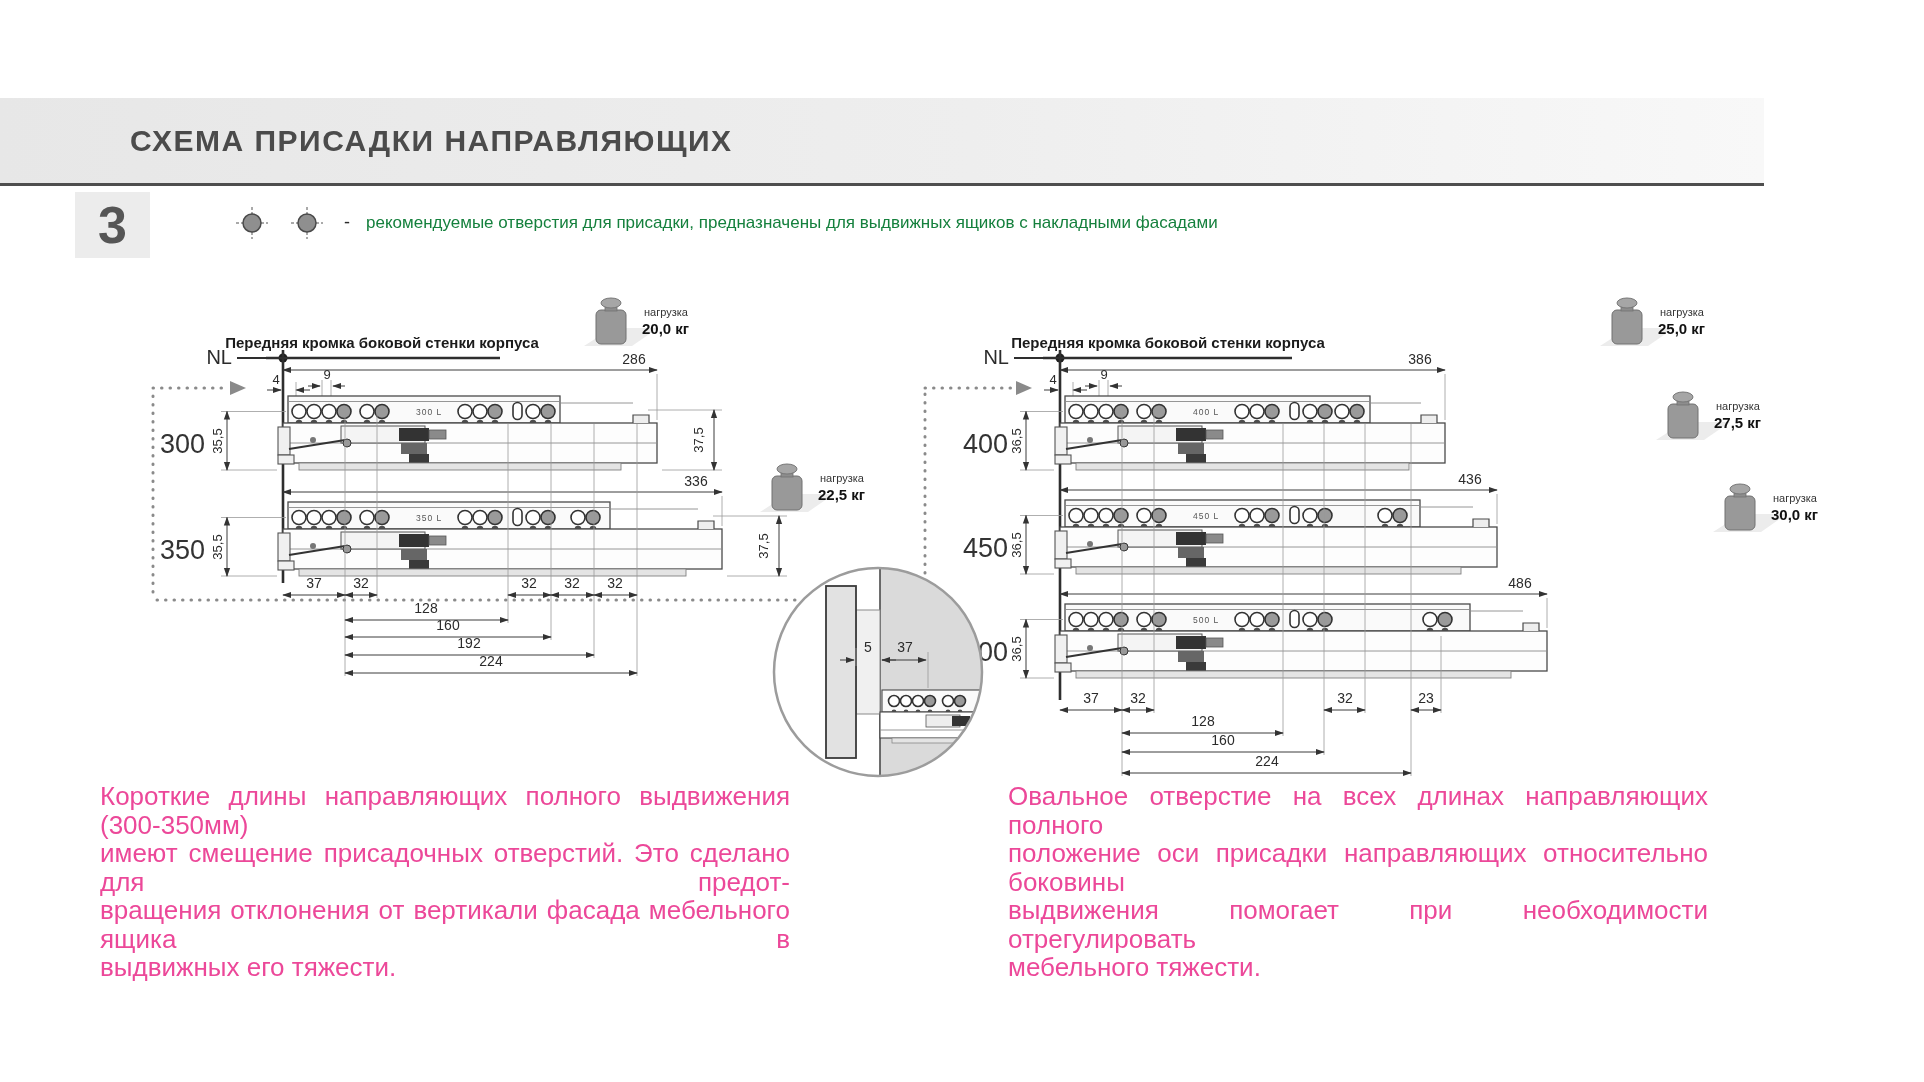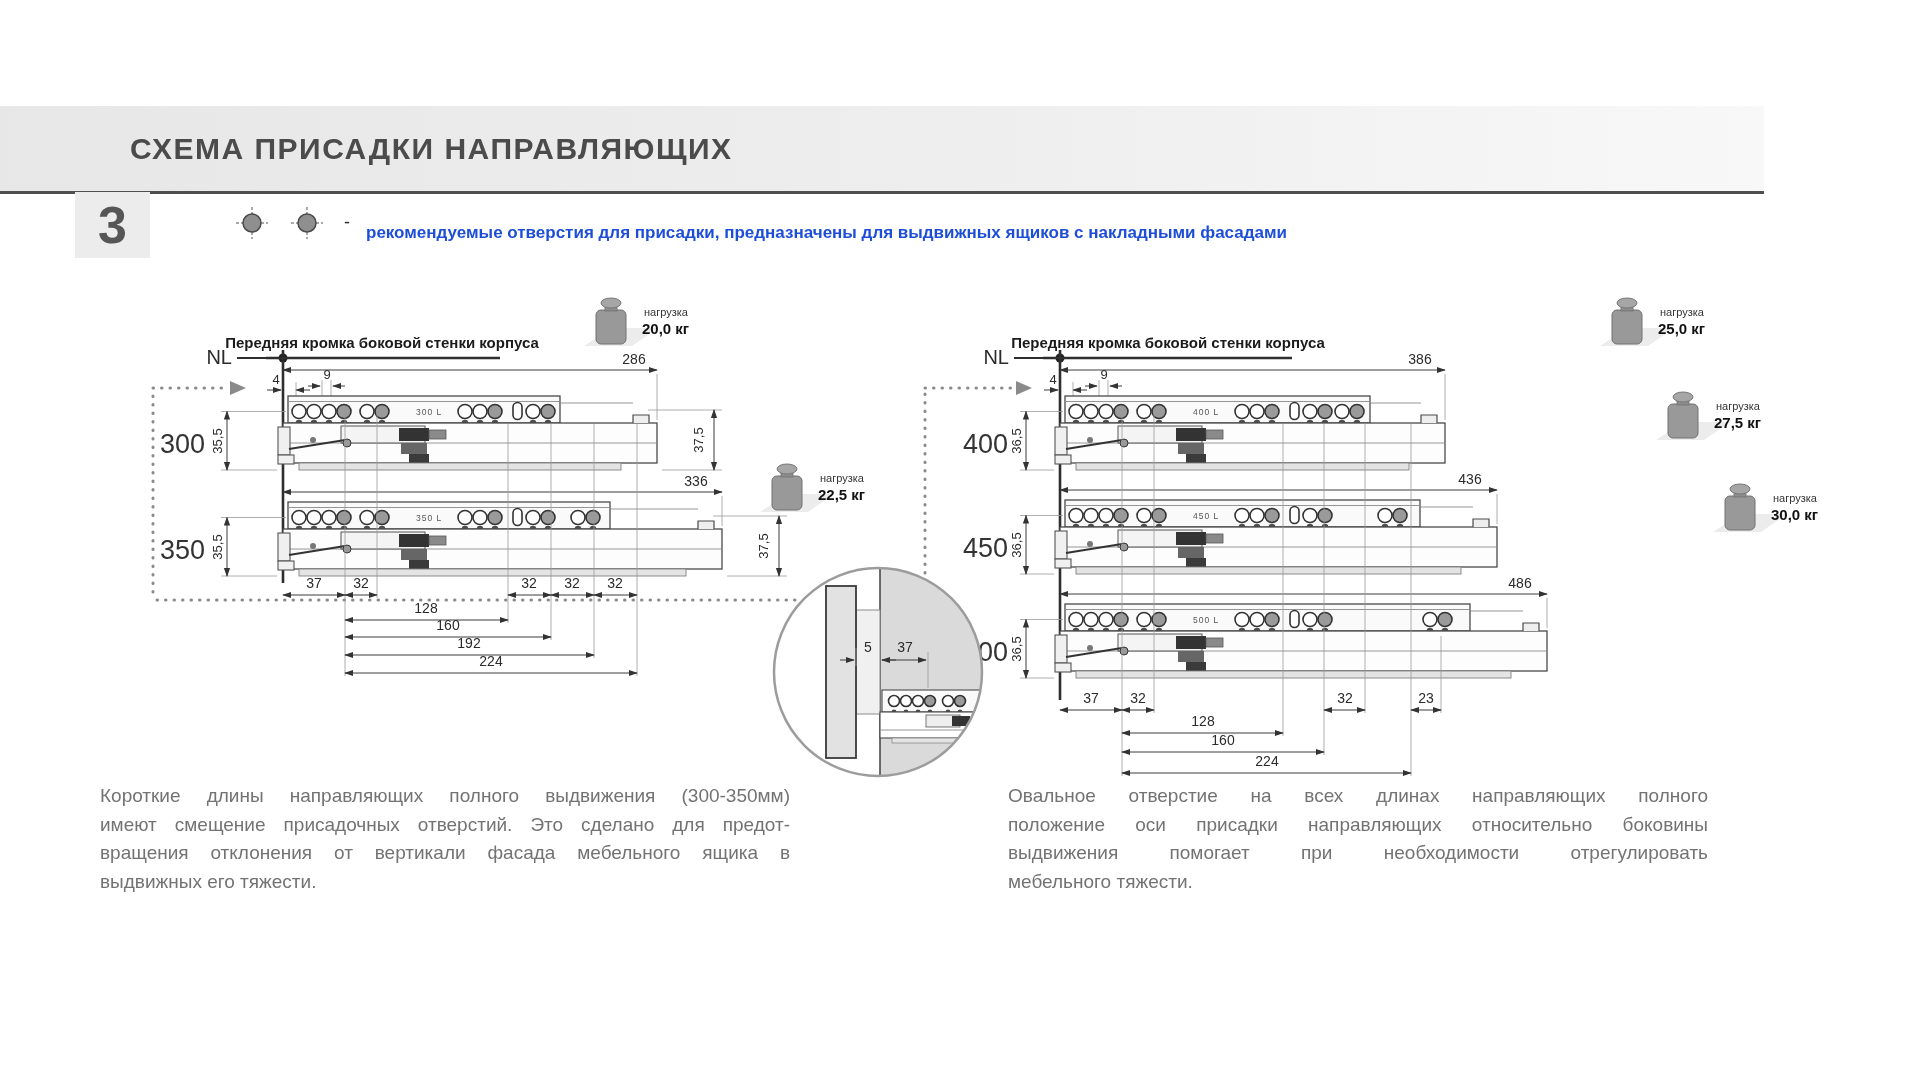--- a/index.html
+++ b/index.html
@@ -1,32 +1,32 @@
 <!DOCTYPE html>
 <html><head>
 <meta charset="utf-8">
 <style>
   html,body{margin:0;padding:0;background:#fff;}
   body{width:1924px;height:1082px;position:relative;overflow:hidden;
        font-family:"Liberation Sans",sans-serif;color:#222;}
 
   
-  .banner{position:absolute;left:0;top:106px;width:1764px;height:85px;
+  .banner{position:absolute;left:0;top:98px;width:1764px;height:85px;
           background:linear-gradient(to right,#e7e7e7 0%,#eeeeee 55%,#f8f8f8 100%);
           border-bottom:3px solid #4e4e4e;}
   .banner h1{margin:0;padding:0 0 0 130px;line-height:85px;font-size:30px;
              font-weight:bold;color:#4b4b4b;letter-spacing:1.5px;}
 
   
   .num-box{position:absolute;left:75px;top:192px;width:75px;height:66px;
            background:#ececec;text-align:center;line-height:66px;
            font-size:52px;font-weight:bold;color:#565656;}
   .legend-icon{position:absolute;top:205px;}
   .legend-dash{position:absolute;left:344px;top:212px;font-size:18px;color:#2a2a2a;}
-  .legend-text{position:absolute;left:366px;top:223px;font-size:17px;color:#1d4ed8;font-weight:bold;}
+  .legend-text{position:absolute;left:366px;top:213px;font-size:17px;color:#15803d;}
 
   
   svg.drawing{position:absolute;left:0;top:0;}
   .thick{stroke:#2e2e2e;stroke-width:2.6;fill:none;}
   .edgeline{stroke:#2e2e2e;stroke-width:2.4;fill:none;}
   .nlline{stroke:#2e2e2e;stroke-width:2.2;fill:none;}
   .dim{stroke:#3c3c3c;stroke-width:1;fill:none;}
   .ext{stroke:#9a9a9a;stroke-width:0.8;fill:none;}
   .tl{stroke:#8a8a8a;stroke-width:0.9;fill:none;}
   .dot{stroke:#8a8a8a;stroke-width:3;fill:none;stroke-linecap:round;
@@ -44,21 +44,21 @@
   .t-size{font:27px "Liberation Sans",sans-serif;fill:#333;}
   .t-mark{font:8.5px "Liberation Sans",sans-serif;fill:#555;letter-spacing:1px;}
   .t-edge{font:600 15px "Liberation Sans",sans-serif;fill:#1b1b1b;}
   .t-nl{font:20px "Liberation Sans",sans-serif;fill:#2b2b2b;}
   .t-ldc{font:11px "Liberation Sans",sans-serif;fill:#333;}
   .t-ldv{font:700 15px "Liberation Sans",sans-serif;fill:#111;}
   .mid{text-anchor:middle;}
   .end{text-anchor:end;}
 
   
-  .note{position:absolute;font-size:19px;line-height:28.5px;color:#737373;}
+  .note{position:absolute;font-size:26px;line-height:28.5px;color:#ec4899;}
   .jline{text-align:justify;text-align-last:justify;}
   .jline.last{text-align-last:left;}
 </style>
 </head>
 <body>
 
 <header class="banner">
   <h1>СХЕМА ПРИСАДКИ НАПРАВЛЯЮЩИХ</h1>
 </header>
 

